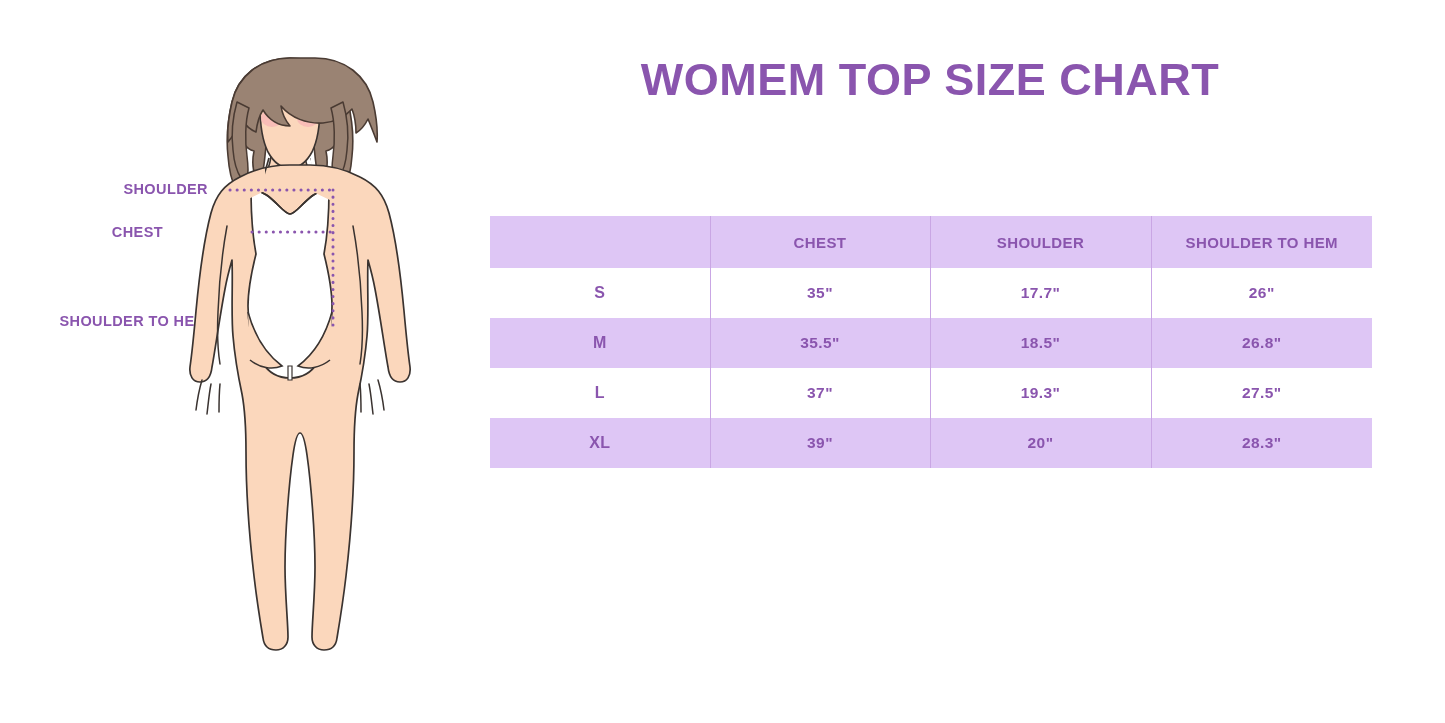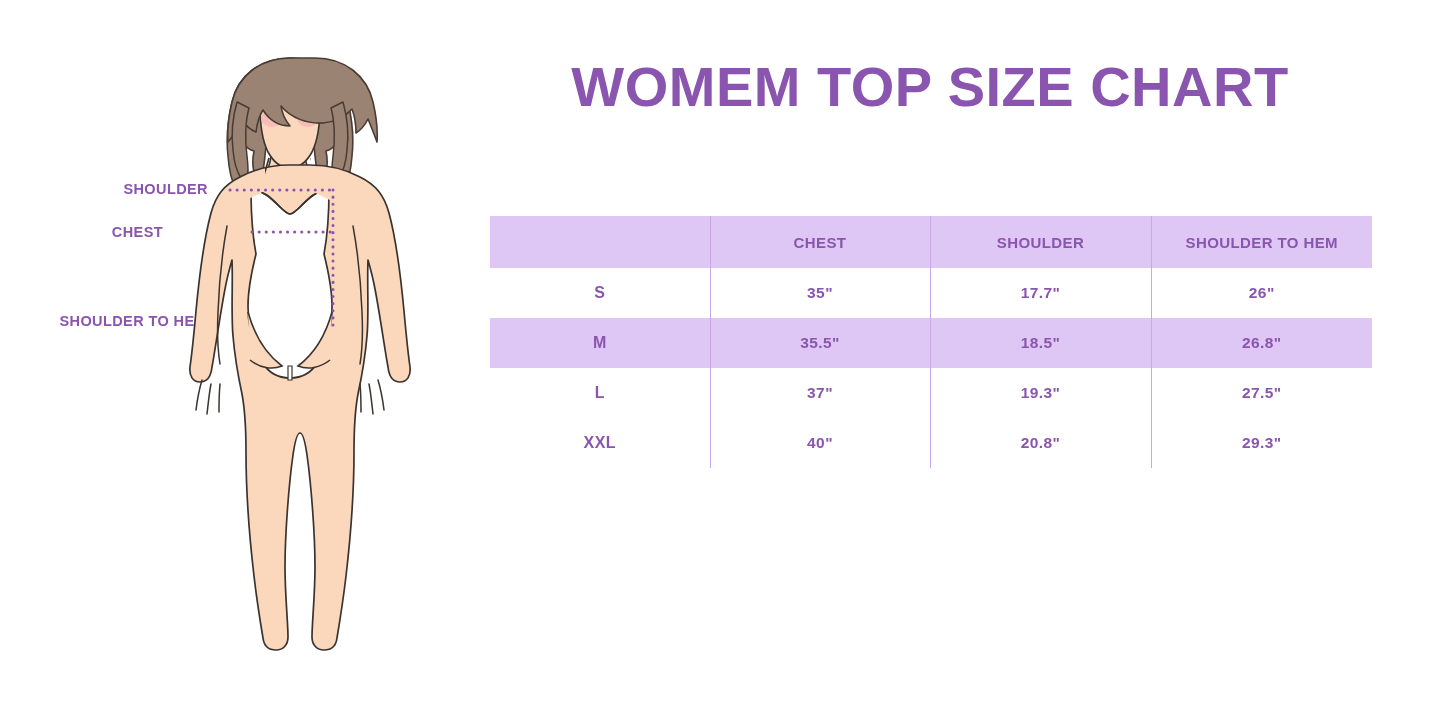--- a/index.html
+++ b/index.html
@@ -9,21 +9,21 @@
     font-family:"Liberation Sans", sans-serif;
     position:relative; overflow:hidden;
   }
   #stage{ position:absolute; inset:0; }
 
   
   .title{
     position:absolute;
     left:488px; top:54px; width:884px;
     text-align:center;
-    font-size:56px;
+    font-size:45px;
     font-weight:bold;
     letter-spacing:0.5px;
     color:#8A55AE;
     font-family:"Liberation Sans", sans-serif;
     white-space:nowrap;
   }
 
   
   .figure-wrap{
     position:absolute;
@@ -314,22 +314,22 @@
         <td>35.5"</td>
         <td>18.5"</td>
         <td>26.8"</td>
       </tr>
       <tr class="row-plain">
         <td class="size-cell">L</td>
         <td>37"</td>
         <td>19.3"</td>
         <td>27.5"</td>
       </tr>
-      <tr class="row-plain">
-        <td class="size-cell">XXL</td>
-        <td>40"</td>
-        <td>20.8"</td>
-        <td>29.3"</td>
+      <tr class="row-shade">
+        <td class="size-cell">XL</td>
+        <td>39"</td>
+        <td>20"</td>
+        <td>28.3"</td>
       </tr>
     </tbody>
   </table>
 
 </div>
 
 </body></html>

